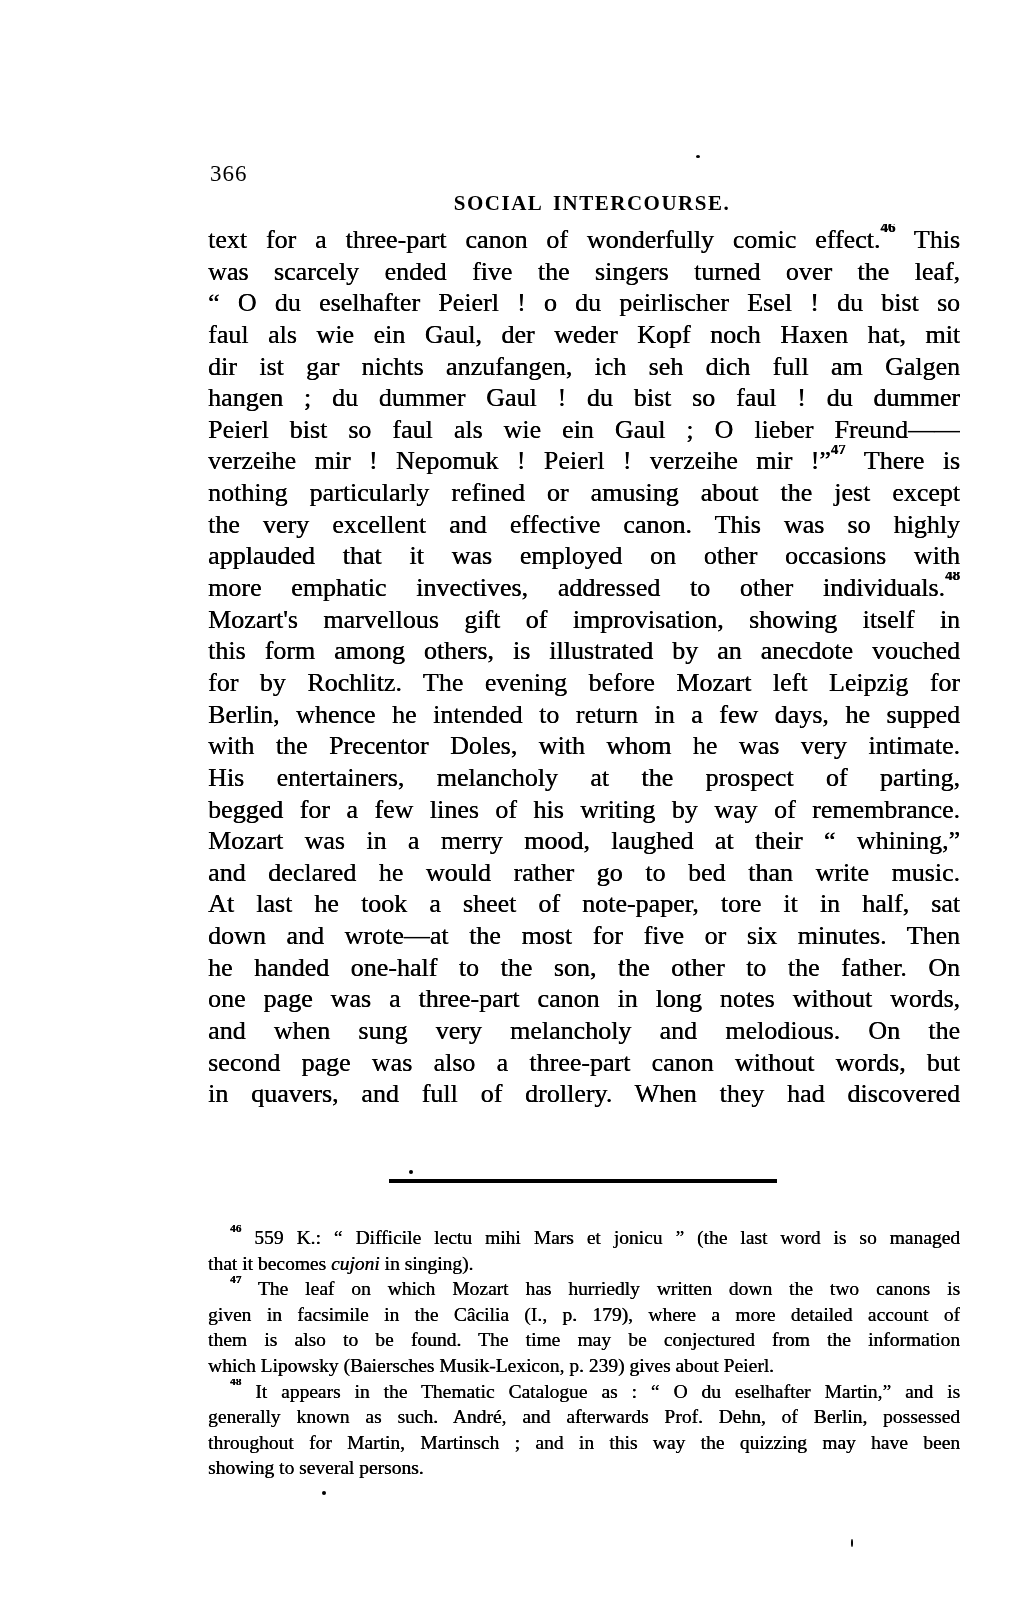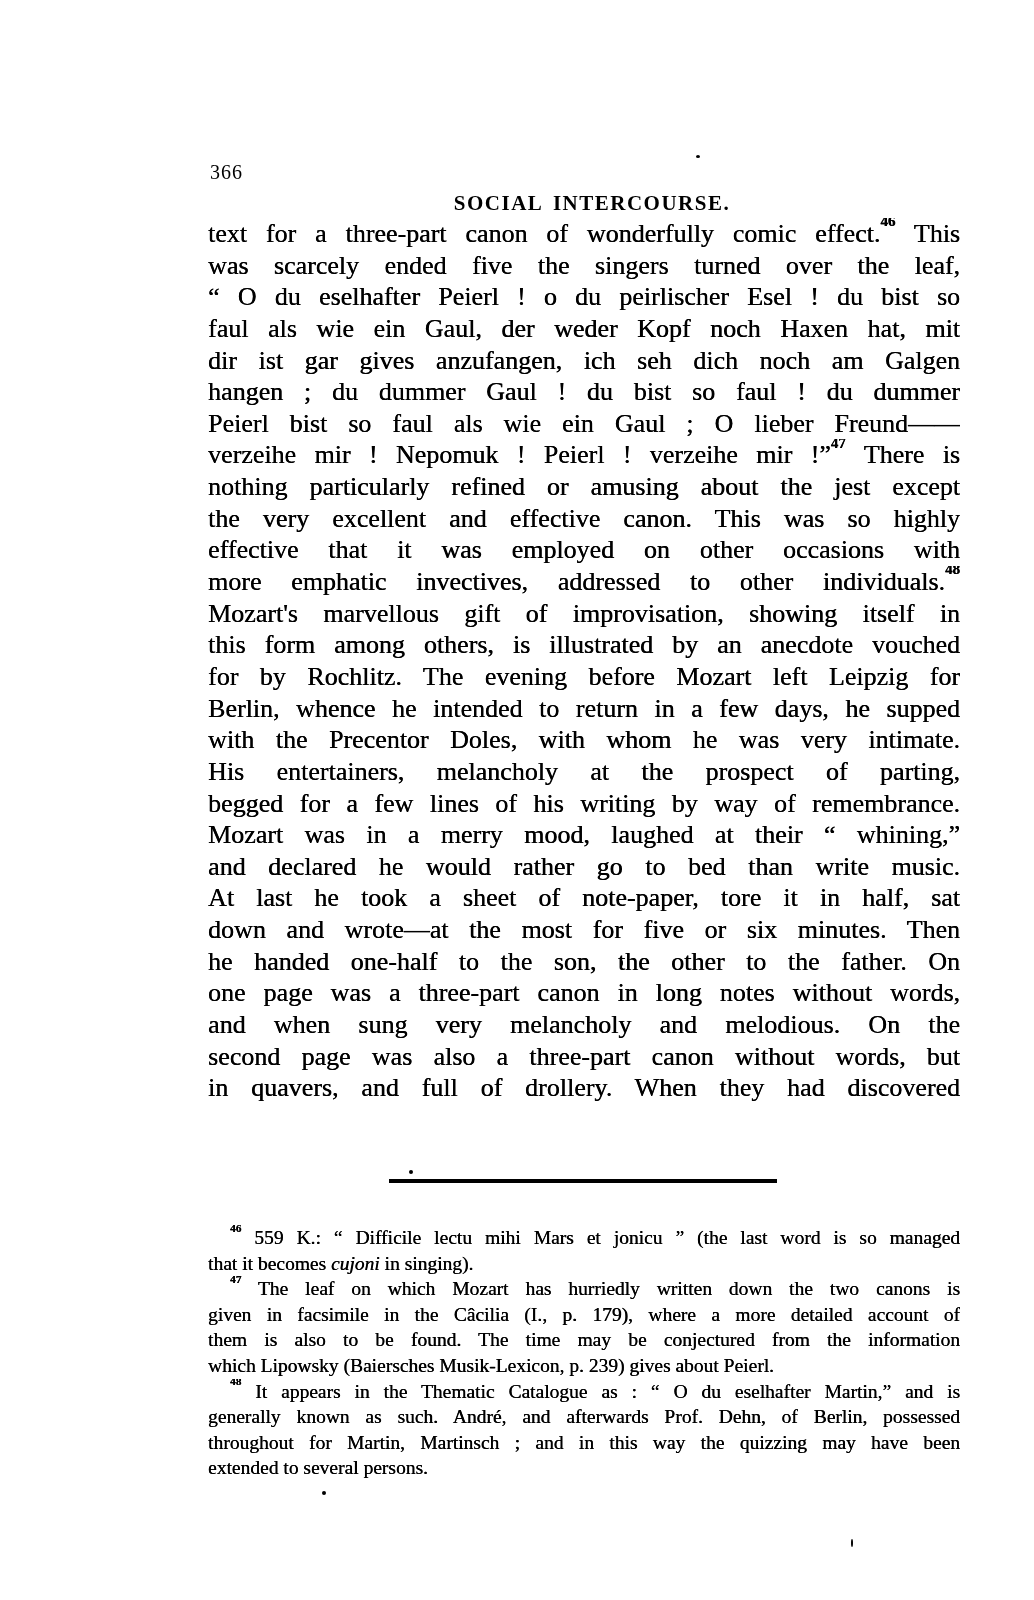--- a/index.html
+++ b/index.html
@@ -9,39 +9,39 @@
     height: 1600px;
     background: #ffffff;
     color: #000000;
     font-family: "Liberation Serif", serif;
     overflow: hidden;
   }
   .pagenum {
     position: absolute;
     left: 210px;
     top: 161px;
-    font-size: 20px;
+    font-size: 23px;
     letter-spacing: 1px;
   }
   .runhead {
     position: absolute;
     left: 212px;
     top: 166px;
     width: 760px;
     text-align: center;
     font-size: 21px;
     letter-spacing: 1.5px;
     word-spacing: 4px;
     font-weight: 700;
     margin-top: 25px;
   }
   .bodytext {
     position: absolute;
     left: 208px;
-    top: 218px;
+    top: 224px;
     width: 752px;
     font-size: 26px;
     line-height: 31.65px;
     text-shadow: 0.35px 0.2px 0 #000;
   }
   .bodytext .line {
     height: 31.65px;
     overflow: hidden;
     text-align: justify;
     text-align-last: justify;
@@ -94,27 +94,27 @@
 
   <div class="pagenum">366</div>
 
   <div class="runhead">SOCIAL INTERCOURSE.</div>
 
   <div class="bodytext" id="body-lines">
       <div class="line"><span>text for a three-part canon of wonderfully comic effect.</span><sup class="fnref">46</sup><span> This</span></div>
       <div class="line"><span>was scarcely ended five the singers turned over the leaf,</span></div>
       <div class="line"><span>“ O du eselhafter Peierl ! o du peirlischer Esel ! du bist so</span></div>
       <div class="line"><span>faul als wie ein Gaul, der weder Kopf noch Haxen hat, mit</span></div>
-      <div class="line"><span>dir ist gar gives anzufangen, ich seh dich noch am Galgen</span></div>
+      <div class="line"><span>dir ist gar nichts anzufangen, ich seh dich full am Galgen</span></div>
       <div class="line"><span>hangen ; du dummer Gaul ! du bist so faul ! du dummer</span></div>
       <div class="line"><span>Peierl bist so faul als wie ein Gaul ; O lieber Freund——</span></div>
       <div class="line"><span>verzeihe mir ! Nepomuk ! Peierl ! verzeihe mir !”</span><sup class="fnref">47</sup><span> There is</span></div>
       <div class="line"><span>nothing particularly refined or amusing about the jest except</span></div>
       <div class="line"><span>the very excellent and effective canon. This was so highly</span></div>
-      <div class="line"><span>effective that it was employed on other occasions with</span></div>
+      <div class="line"><span>applauded that it was employed on other occasions with</span></div>
       <div class="line"><span>more emphatic invectives, addressed to other individuals.</span><sup class="fnref">48</sup></div>
       <div class="line"><span>Mozart's marvellous gift of improvisation, showing itself in</span></div>
       <div class="line"><span>this form among others, is illustrated by an anecdote vouched</span></div>
       <div class="line"><span>for by Rochlitz. The evening before Mozart left Leipzig for</span></div>
       <div class="line"><span>Berlin, whence he intended to return in a few days, he supped</span></div>
       <div class="line"><span>with the Precentor Doles, with whom he was very intimate.</span></div>
       <div class="line"><span>His entertainers, melancholy at the prospect of parting,</span></div>
       <div class="line"><span>begged for a few lines of his writing by way of remembrance.</span></div>
       <div class="line"><span>Mozart was in a merry mood, laughed at their “ whining,”</span></div>
       <div class="line"><span>and declared he would rather go to bed than write music.</span></div>
@@ -137,21 +137,21 @@
       <div>
         <div class="fline indent"><sup class="fnref">47</sup><span> The leaf on which Mozart has hurriedly written down the two canons is</span></div>
         <div class="fline"><span>given in facsimile in the Câcilia (I., p. 179), where a more detailed account of</span></div>
         <div class="fline"><span>them is also to be found. The time may be conjectured from the information</span></div>
         <div class="fline unjust"><span>which Lipowsky (Baiersches Musik-Lexicon, p. 239) gives about Peierl.</span></div>
       </div>
       <div>
         <div class="fline indent"><sup class="fnref">48</sup><span> It appears in the Thematic Catalogue as : “ O du eselhafter Martin,” and is</span></div>
         <div class="fline"><span>generally known as such. André, and afterwards Prof. Dehn, of Berlin, possessed</span></div>
         <div class="fline"><span>throughout for Martin, Martinsch ; and in this way the quizzing may have been</span></div>
-        <div class="fline unjust"><span>extended to several persons.</span></div>
+        <div class="fline unjust"><span>showing to several persons.</span></div>
       </div>
     </div>
 
   <div class="speck" style="left:696px; top:155px; width:4px; height:3px;"></div>
   <div class="speck" style="left:620px; top:960px; width:3px; height:6px;"></div>
   <div class="speck" style="left:409px; top:1170px; width:4px; height:4px;"></div>
   <div class="speck" style="left:322px; top:1491px; width:4px; height:4px;"></div>
   <div class="speck" style="left:851px; top:1539px; width:2px; height:8px;"></div>
 
 </div>

